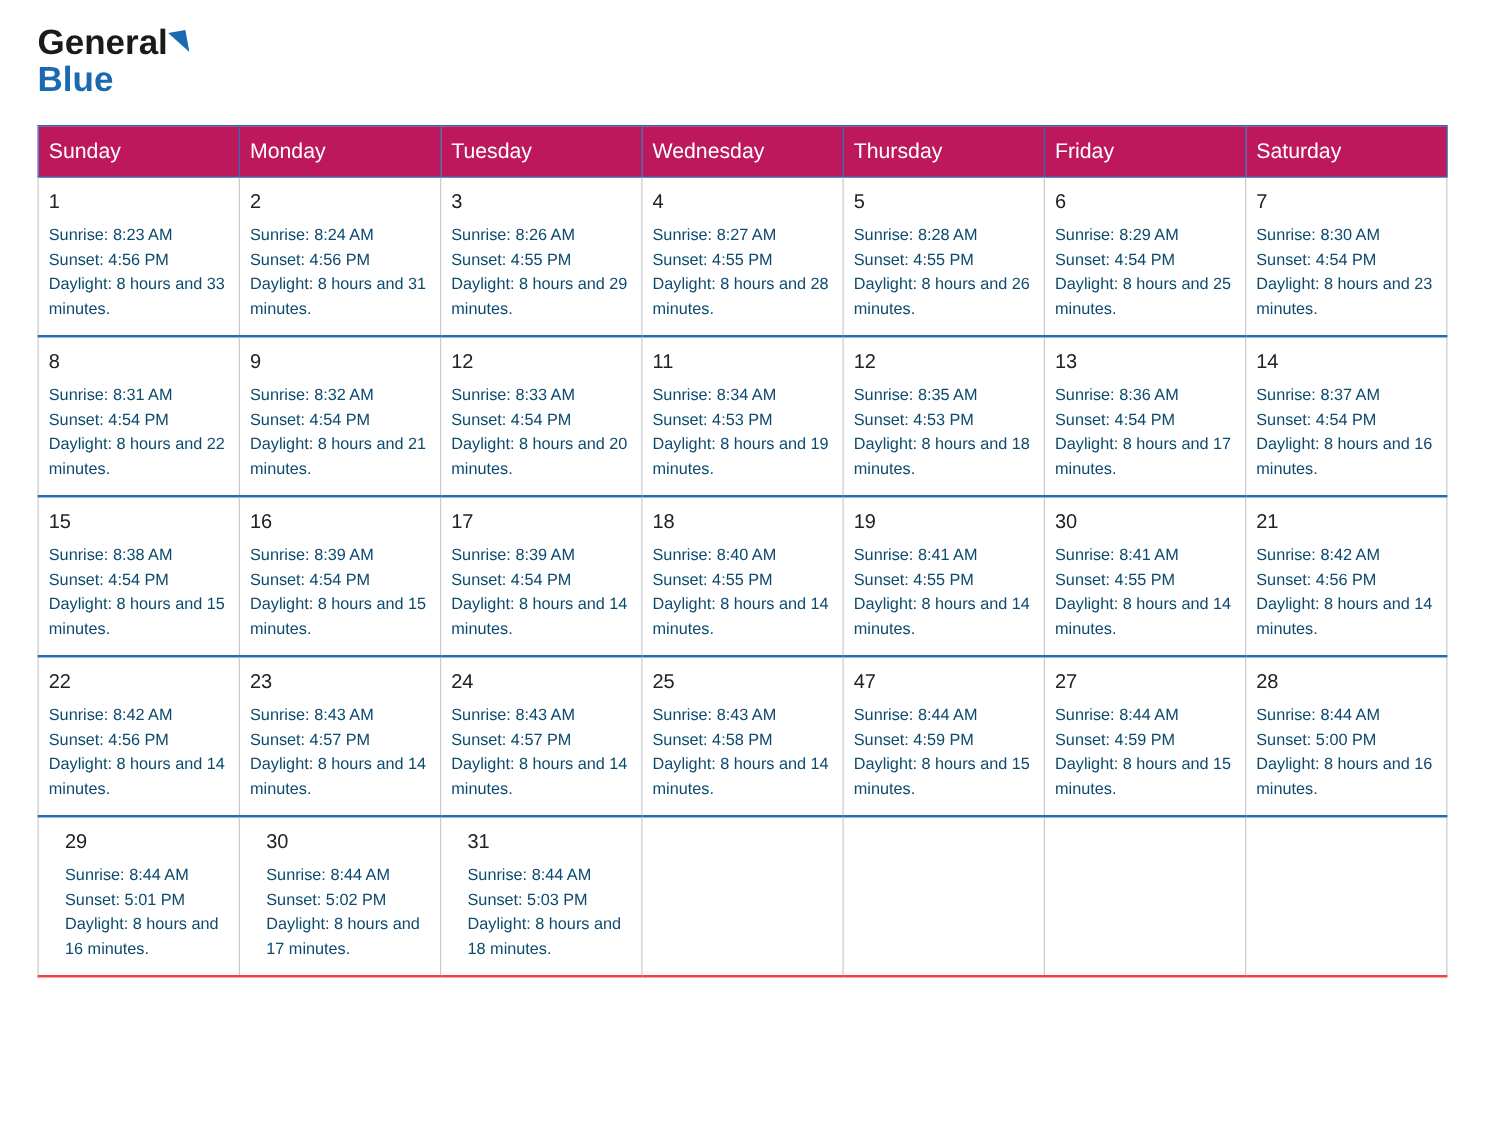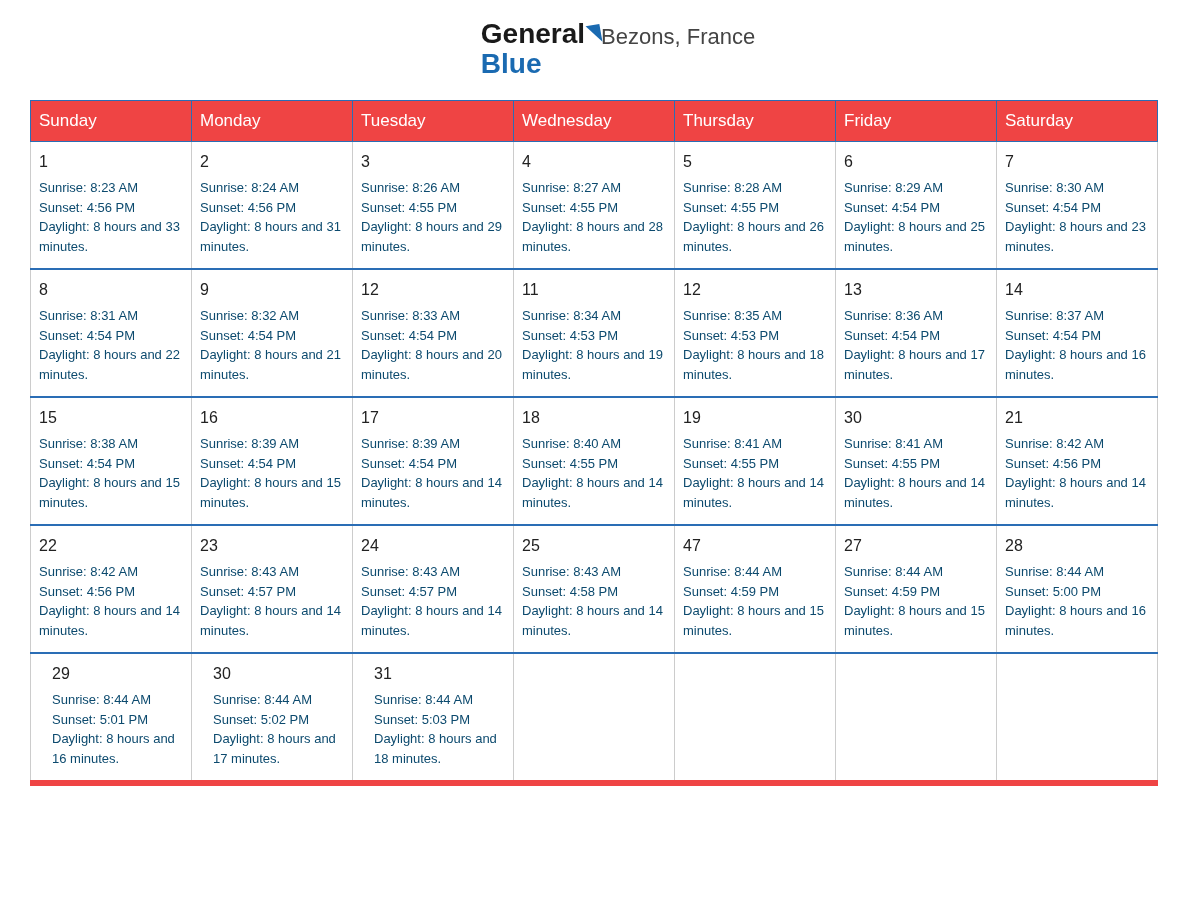--- a/index.html
+++ b/index.html
@@ -5,24 +5,23 @@
     * { box-sizing: border-box; margin: 0; padding: 0; }
     body {
       font-family: Arial, sans-serif;
       background: #fff;
       width: 1188px;
       min-height: 918px;
       padding: 20px 30px;
     }
     .header {
       display: flex;
-      justify-content: center;
+      justify-content: flex-start;
       align-items: flex-start;
       margin-bottom: 20px;
-      margin-left: 48px;
     }
     .logo {
       display: flex;
       flex-direction: column;
       align-items: flex-start;
     }
     .logo-text {
       font-size: 28px;
       font-weight: bold;
       color: #1a1a1a;
@@ -62,41 +61,41 @@
       font-size: 22px;
       color: #444;
       margin-top: 4px;
     }
     .calendar {
       width: 100%;
       border-collapse: collapse;
       border: 1px solid #ccc;
     }
     .calendar th {
-      background: #ef4444;
+      background: #be185d;
       color: #fff;
       font-size: 17px;
       font-weight: normal;
       padding: 10px 8px;
       text-align: left;
       border: 1px solid #2a6db5;
     }
     .calendar td {
       vertical-align: top;
       padding: 8px 8px 12px 8px;
       border: 1px solid #ccc;
       border-bottom: 2px solid #2a6db5;
       width: 14.28%;
       font-size: 13px;
       line-height: 1.5;
       color: #222;
       min-height: 100px;
     }
     .calendar tr:last-child td {
-      border-bottom: 6px solid #ef4444;
+      border-bottom: 2px solid #ef4444;
       padding-left: 21px;
     }
     .day-num {
       font-size: 16px;
       font-weight: normal;
       margin-bottom: 4px;
       display: block;
     }
     .day-info {
       font-size: 13px;
@@ -113,21 +112,20 @@
   <div class="logo">
     <div class="logo-line1">
       <span class="logo-text">
         <span class="general">General</span>
       </span>
       <span class="logo-arrow"></span>
     </div>
     <div class="logo-line2">Blue</div>
   </div>
   <div class="title-block">
-    <div class="location">Bezons, France</div>
   </div>
 </div>
 
 <table class="calendar">
   <thead>
     <tr>
       <th>Sunday</th>
       <th>Monday</th>
       <th>Tuesday</th>
       <th>Wednesday</th>

